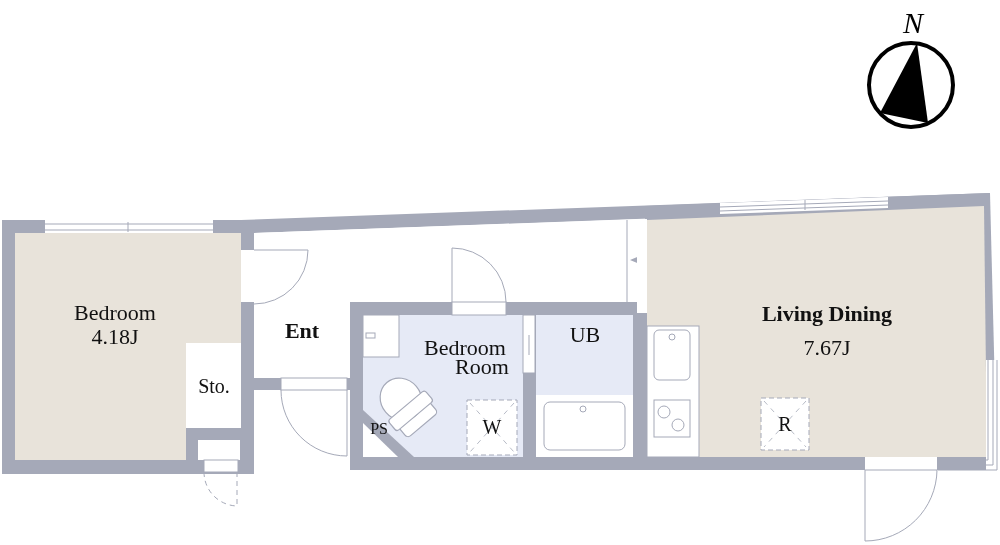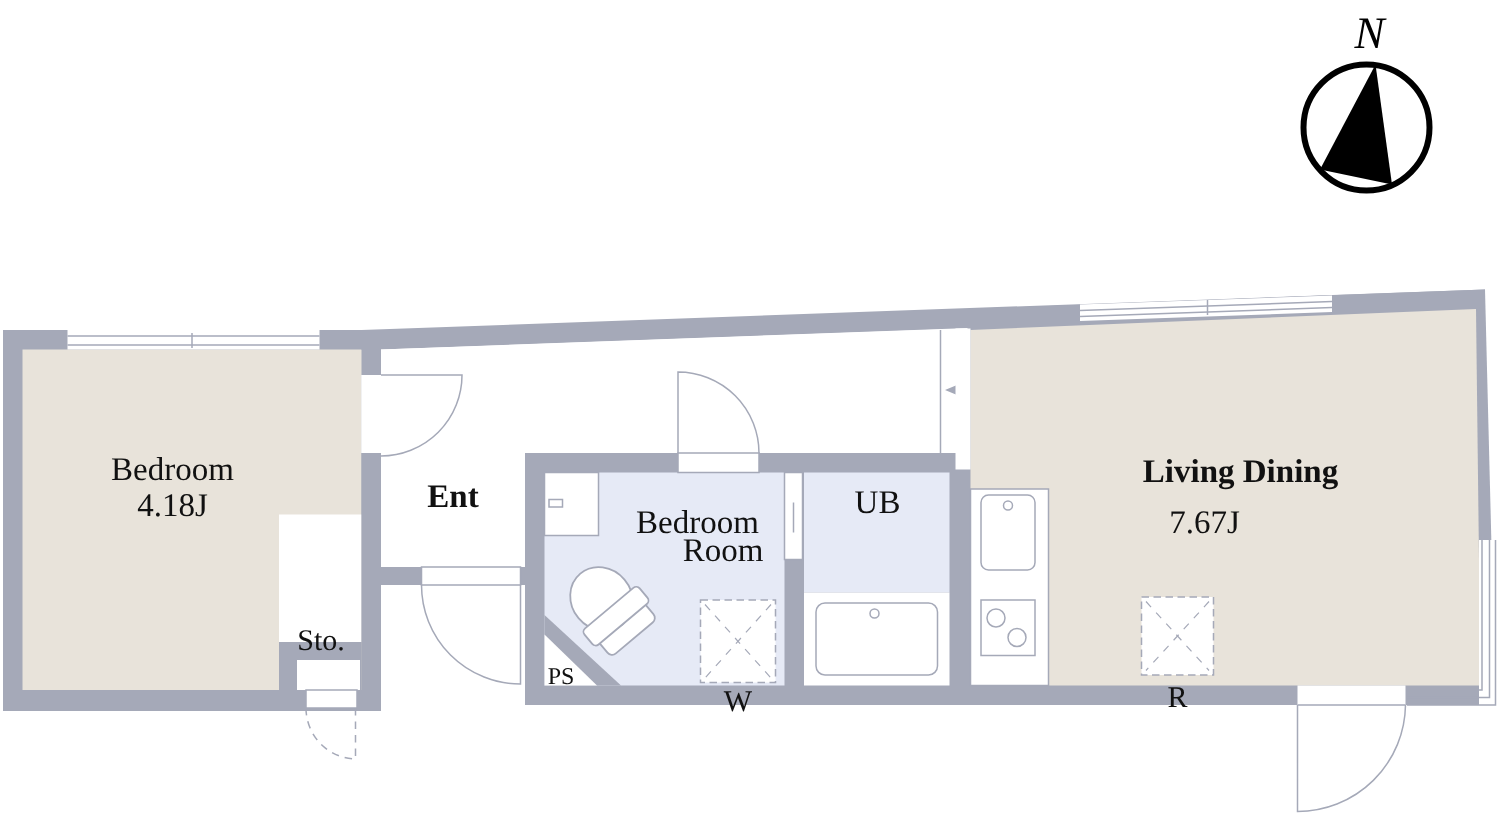--- a/index.html
+++ b/index.html
@@ -1,20 +1,20 @@
 <!DOCTYPE html>
 <html><head>
 <meta charset="utf-8">
 <style>
   html,body{margin:0;padding:0;background:#ffffff;}
   body{width:1000px;height:545px;overflow:hidden;position:relative;font-family:"DejaVu Serif","Liberation Serif",serif;}
   #plan{position:absolute;left:0;top:0;width:1000px;height:545px;}
   .lbl{position:absolute;color:#111;font-family:"Liberation Serif","DejaVu Serif",serif;text-align:center;line-height:21px;white-space:nowrap;}
   .room-name{font-size:22px;}
-  .small{font-size:20px;margin-top:41px;}
+  .small{font-size:20px;}
   .tiny{font-size:16px;}
   .north{position:absolute;left:903px;top:6px;font-size:30px;font-style:italic;font-family:"Liberation Serif",serif;color:#000;}
 </style>
 </head>
 <body>
 
 <svg id="plan" viewBox="0 0 1000 545" xmlns="http://www.w3.org/2000/svg">
 
   <g>
     <rect x="2" y="220" width="252" height="254" fill="#a5a9b8"></rect>
@@ -127,16 +127,16 @@
 <div class="north">N</div>
 
 <div class="lbl room-name" style="left:60px;top:302px;width:110px;">Bedroom</div>
 <div class="lbl room-name" style="left:60px;top:326px;width:110px;">4.18J</div>
 <div class="lbl small" style="left:188px;top:376px;width:52px;">Sto.</div>
 <div class="lbl room-name" style="left:270px;top:320px;width:64px;font-weight:bold;">Ent</div>
 <div class="lbl room-name" style="left:410px;top:337px;width:110px;">Bedroom</div>
 <div class="lbl room-name" style="left:427px;top:356px;width:110px;">Room</div>
 <div class="lbl room-name" style="left:545px;top:324px;width:80px;">UB</div>
 <div class="lbl small" style="left:467px;top:417px;width:50px;">W</div>
-<div class="lbl tiny" style="left:360px;top:441px;width:28px;">PS</div>
+<div class="lbl tiny" style="left:360px;top:418px;width:28px;text-align:right;">PS</div>
 <div class="lbl room-name" style="left:727px;top:303px;width:200px;font-weight:bold;">Living Dining</div>
-<div class="lbl room-name" style="left:703px;top:337px;width:200px;">7.67J</div>
+<div class="lbl room-name" style="left:727px;top:337px;width:200px;">7.67J</div>
 <div class="lbl small" style="left:761px;top:414px;width:48px;">R</div>
 
 </body></html>

